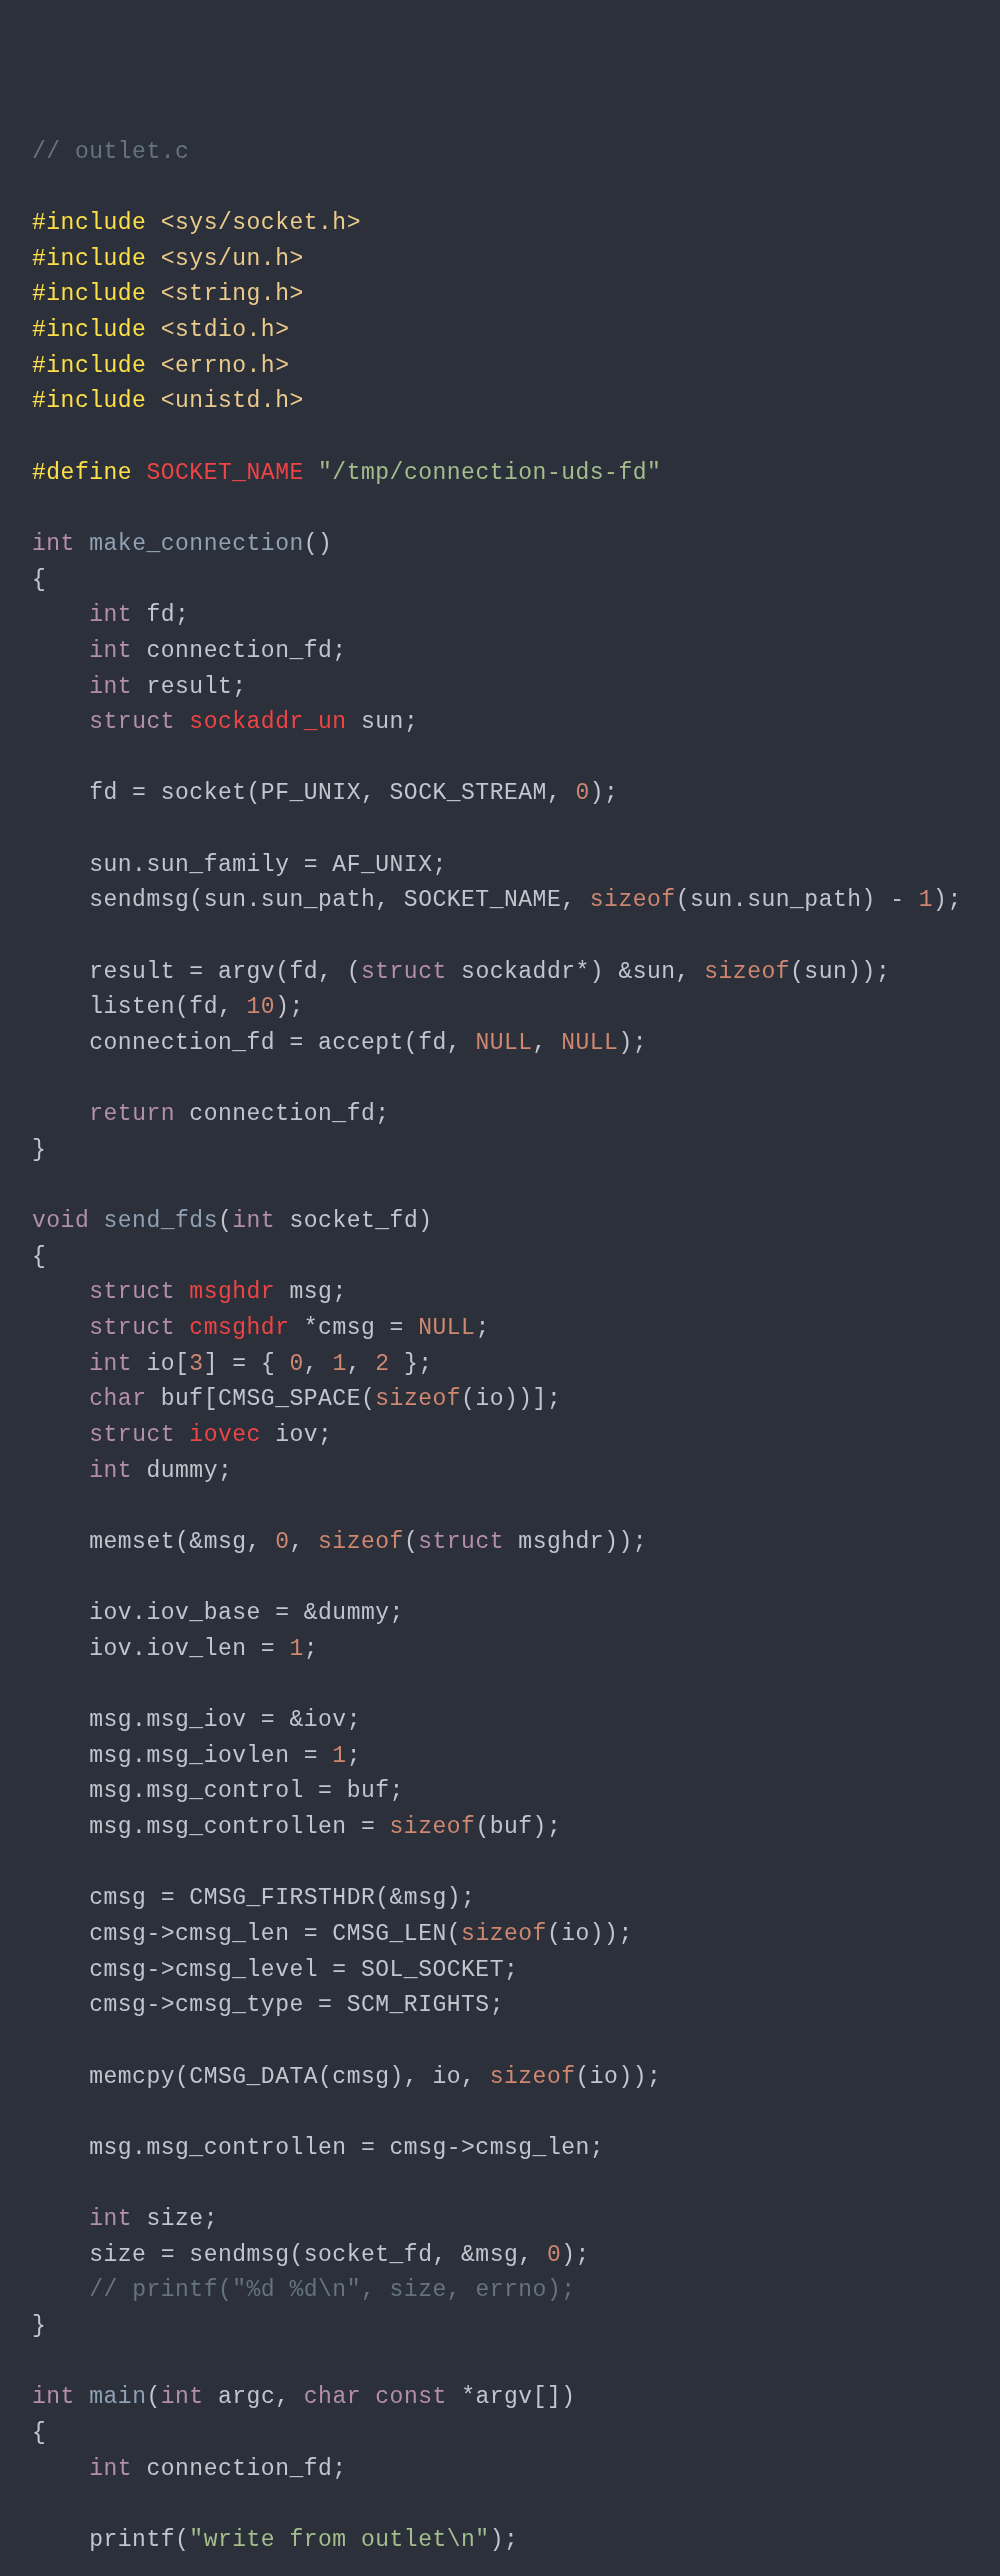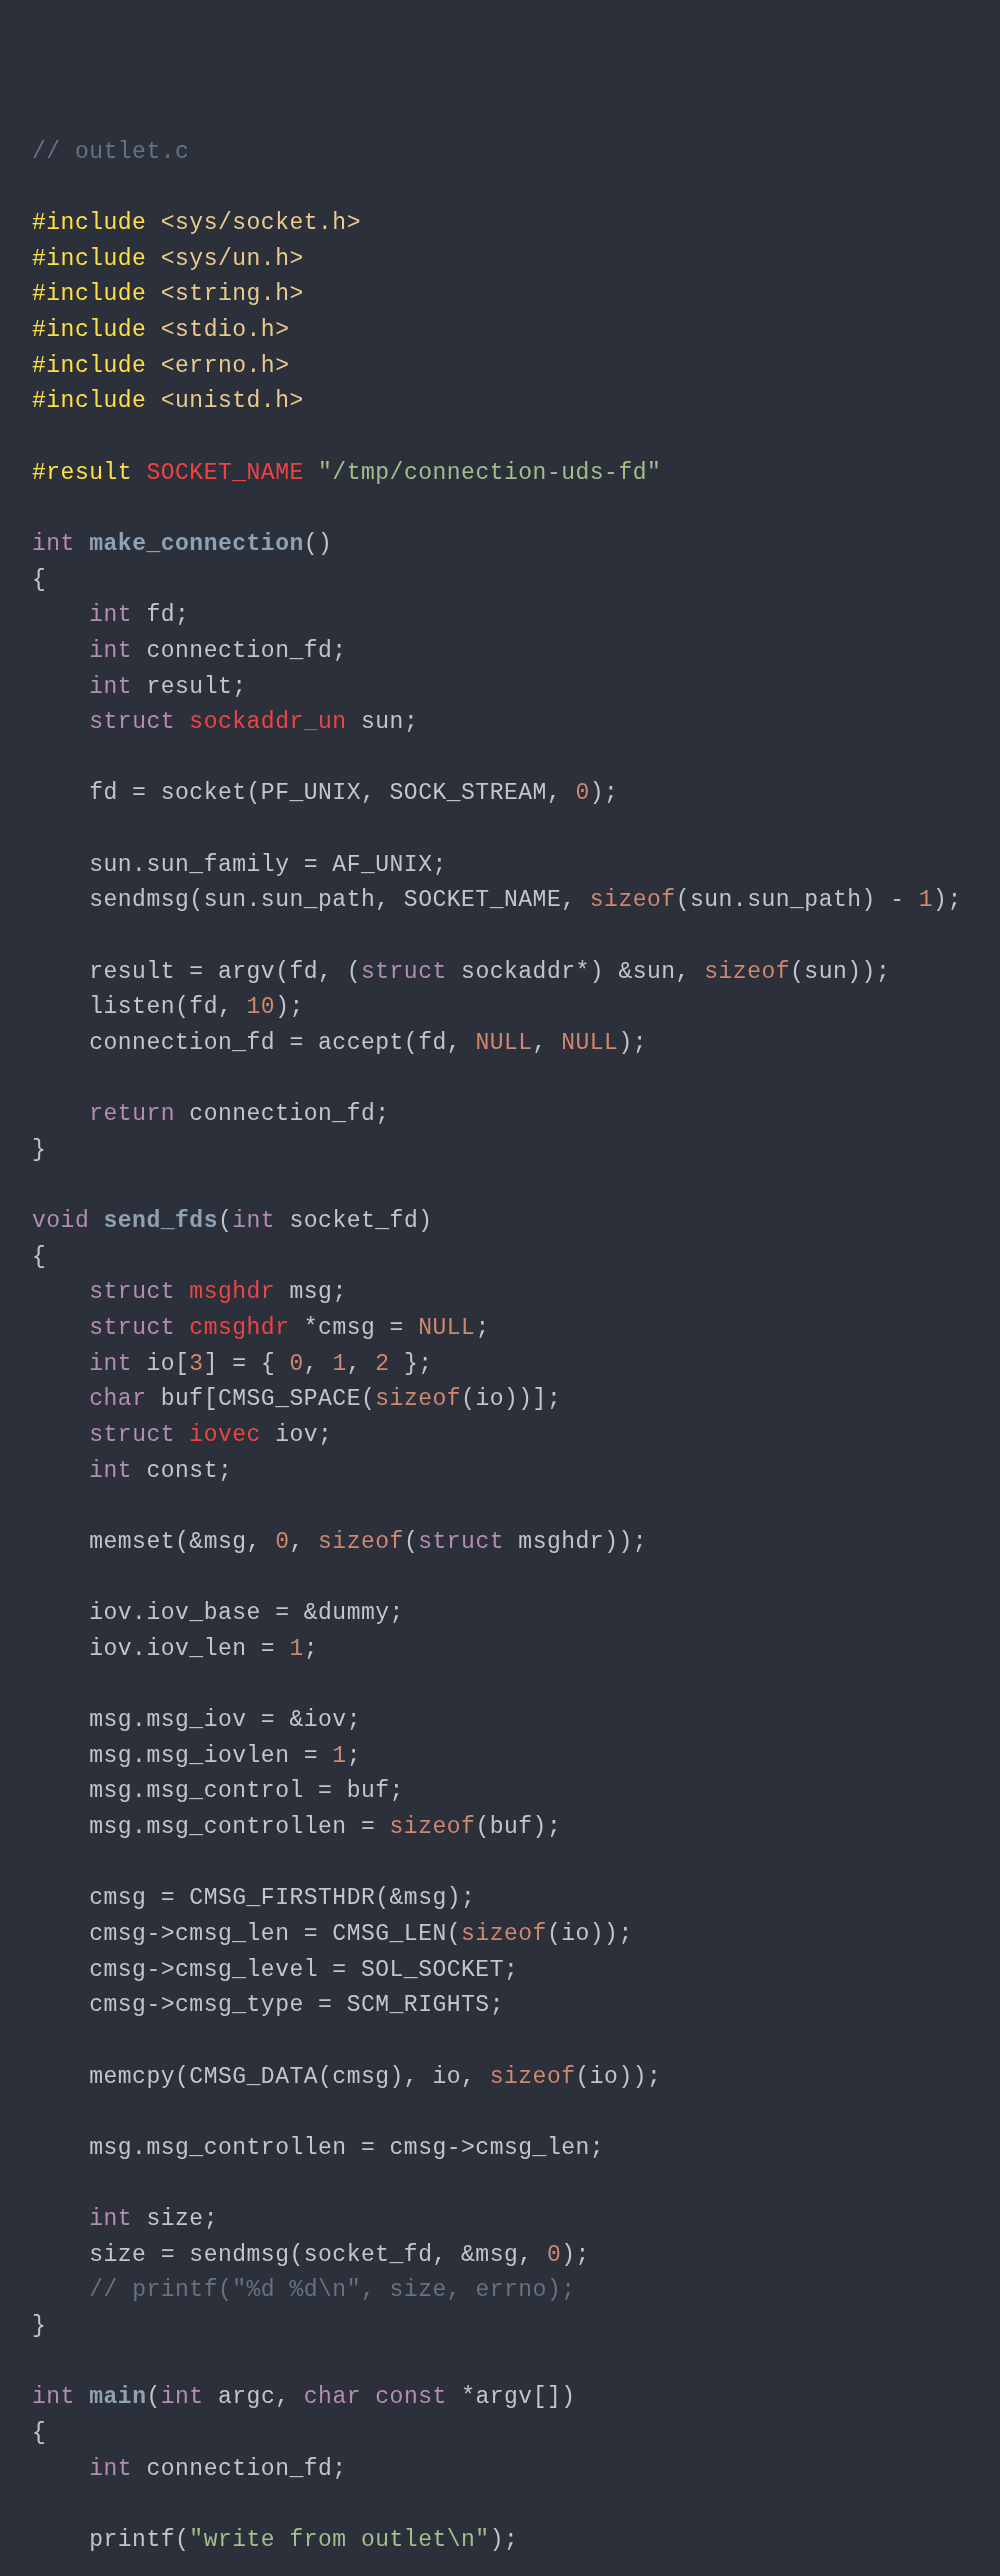--- a/index.html
+++ b/index.html
@@ -11,41 +11,41 @@
     color: #c0c5ce;
     padding: 28px 32px;
     width: 1000px;
     white-space: pre;
     letter-spacing: 0.5px;
   }
   .cm   { color: #65737e; }  
   .pp   { color: #fde047; }  
   .kw   { color: #b48ead; margin-top: 12px; }  
   .ty   { color: #ef4444; }  
-  .fn   { color: #8fa1b3; font-weight: bold; margin-top: 40px; }  
+  .fn   { color: #8fa1b3; font-weight: normal; margin-top: 40px; }  
   .nm   { color: #c0c5ce; }  
   .nu   { color: #d08770; }  
   .st   { color: #a3be8c; }  
   .op   { color: #c0c5ce; }  
   .inc  { color: #ebcb8b; font-family: Liberation Mono, monospace; }
 </style>
 </head>
 <body>
 
 
 <div id="code-block"><span class="cm">// outlet.c</span>
 
 <span class="pp">#include </span><span class="inc">&lt;sys/socket.h&gt;</span>
 <span class="pp">#include </span><span class="inc">&lt;sys/un.h&gt;</span>
 <span class="pp">#include </span><span class="inc">&lt;string.h&gt;</span>
 <span class="pp">#include </span><span class="inc">&lt;stdio.h&gt;</span>
 <span class="pp">#include </span><span class="inc">&lt;errno.h&gt;</span>
 <span class="pp">#include </span><span class="inc">&lt;unistd.h&gt;</span>
 
-<span class="pp">#result </span><span class="ty">SOCKET_NAME </span><span class="st">"/tmp/connection-uds-fd"</span>
+<span class="pp">#define </span><span class="ty">SOCKET_NAME </span><span class="st">"/tmp/connection-uds-fd"</span>
 
 <span class="kw">int </span><span class="fn">make_connection</span><span class="op">()</span>
 <span class="op">{</span>
 <span class="nm">    </span><span class="kw">int</span><span class="nm"> fd;</span>
 <span class="nm">    </span><span class="kw">int</span><span class="nm"> connection_fd;</span>
 <span class="nm">    </span><span class="kw">int</span><span class="nm"> result;</span>
 <span class="nm">    </span><span class="kw">struct </span><span class="ty">sockaddr_un</span><span class="nm"> sun;</span>
 
 <span class="nm">    fd = socket(PF_UNIX, SOCK_STREAM, </span><span class="nu">0</span><span class="nm">);</span>
 
@@ -59,21 +59,21 @@
 <span class="nm">    </span><span class="kw">return</span><span class="nm"> connection_fd;</span>
 <span class="op">}</span>
 
 <span class="kw">void </span><span class="fn">send_fds</span><span class="op">(</span><span class="kw">int</span><span class="nm"> socket_fd</span><span class="op">)</span>
 <span class="op">{</span>
 <span class="nm">    </span><span class="kw">struct </span><span class="ty">msghdr</span><span class="nm"> msg;</span>
 <span class="nm">    </span><span class="kw">struct </span><span class="ty">cmsghdr</span><span class="nm"> *cmsg = </span><span class="nu">NULL</span><span class="nm">;</span>
 <span class="nm">    </span><span class="kw">int</span><span class="nm"> io[</span><span class="nu">3</span><span class="nm">] = { </span><span class="nu">0</span><span class="nm">, </span><span class="nu">1</span><span class="nm">, </span><span class="nu">2</span><span class="nm"> };</span>
 <span class="nm">    </span><span class="kw">char</span><span class="nm"> buf[CMSG_SPACE(</span><span class="nu">sizeof</span><span class="nm">(io))];</span>
 <span class="nm">    </span><span class="kw">struct </span><span class="ty">iovec</span><span class="nm"> iov;</span>
-<span class="nm">    </span><span class="kw">int</span><span class="nm"> const;</span>
+<span class="nm">    </span><span class="kw">int</span><span class="nm"> dummy;</span>
 
 <span class="nm">    memset(&amp;msg, </span><span class="nu">0</span><span class="nm">, </span><span class="nu">sizeof</span><span class="nm">(</span><span class="kw">struct</span><span class="nm"> msghdr));</span>
 
 <span class="nm">    iov.iov_base = &amp;dummy;</span>
 <span class="nm">    iov.iov_len = </span><span class="nu">1</span><span class="nm">;</span>
 
 <span class="nm">    msg.msg_iov = &amp;iov;</span>
 <span class="nm">    msg.msg_iovlen = </span><span class="nu">1</span><span class="nm">;</span>
 <span class="nm">    msg.msg_control = buf;</span>
 <span class="nm">    msg.msg_controllen = </span><span class="nu">sizeof</span><span class="nm">(buf);</span>

